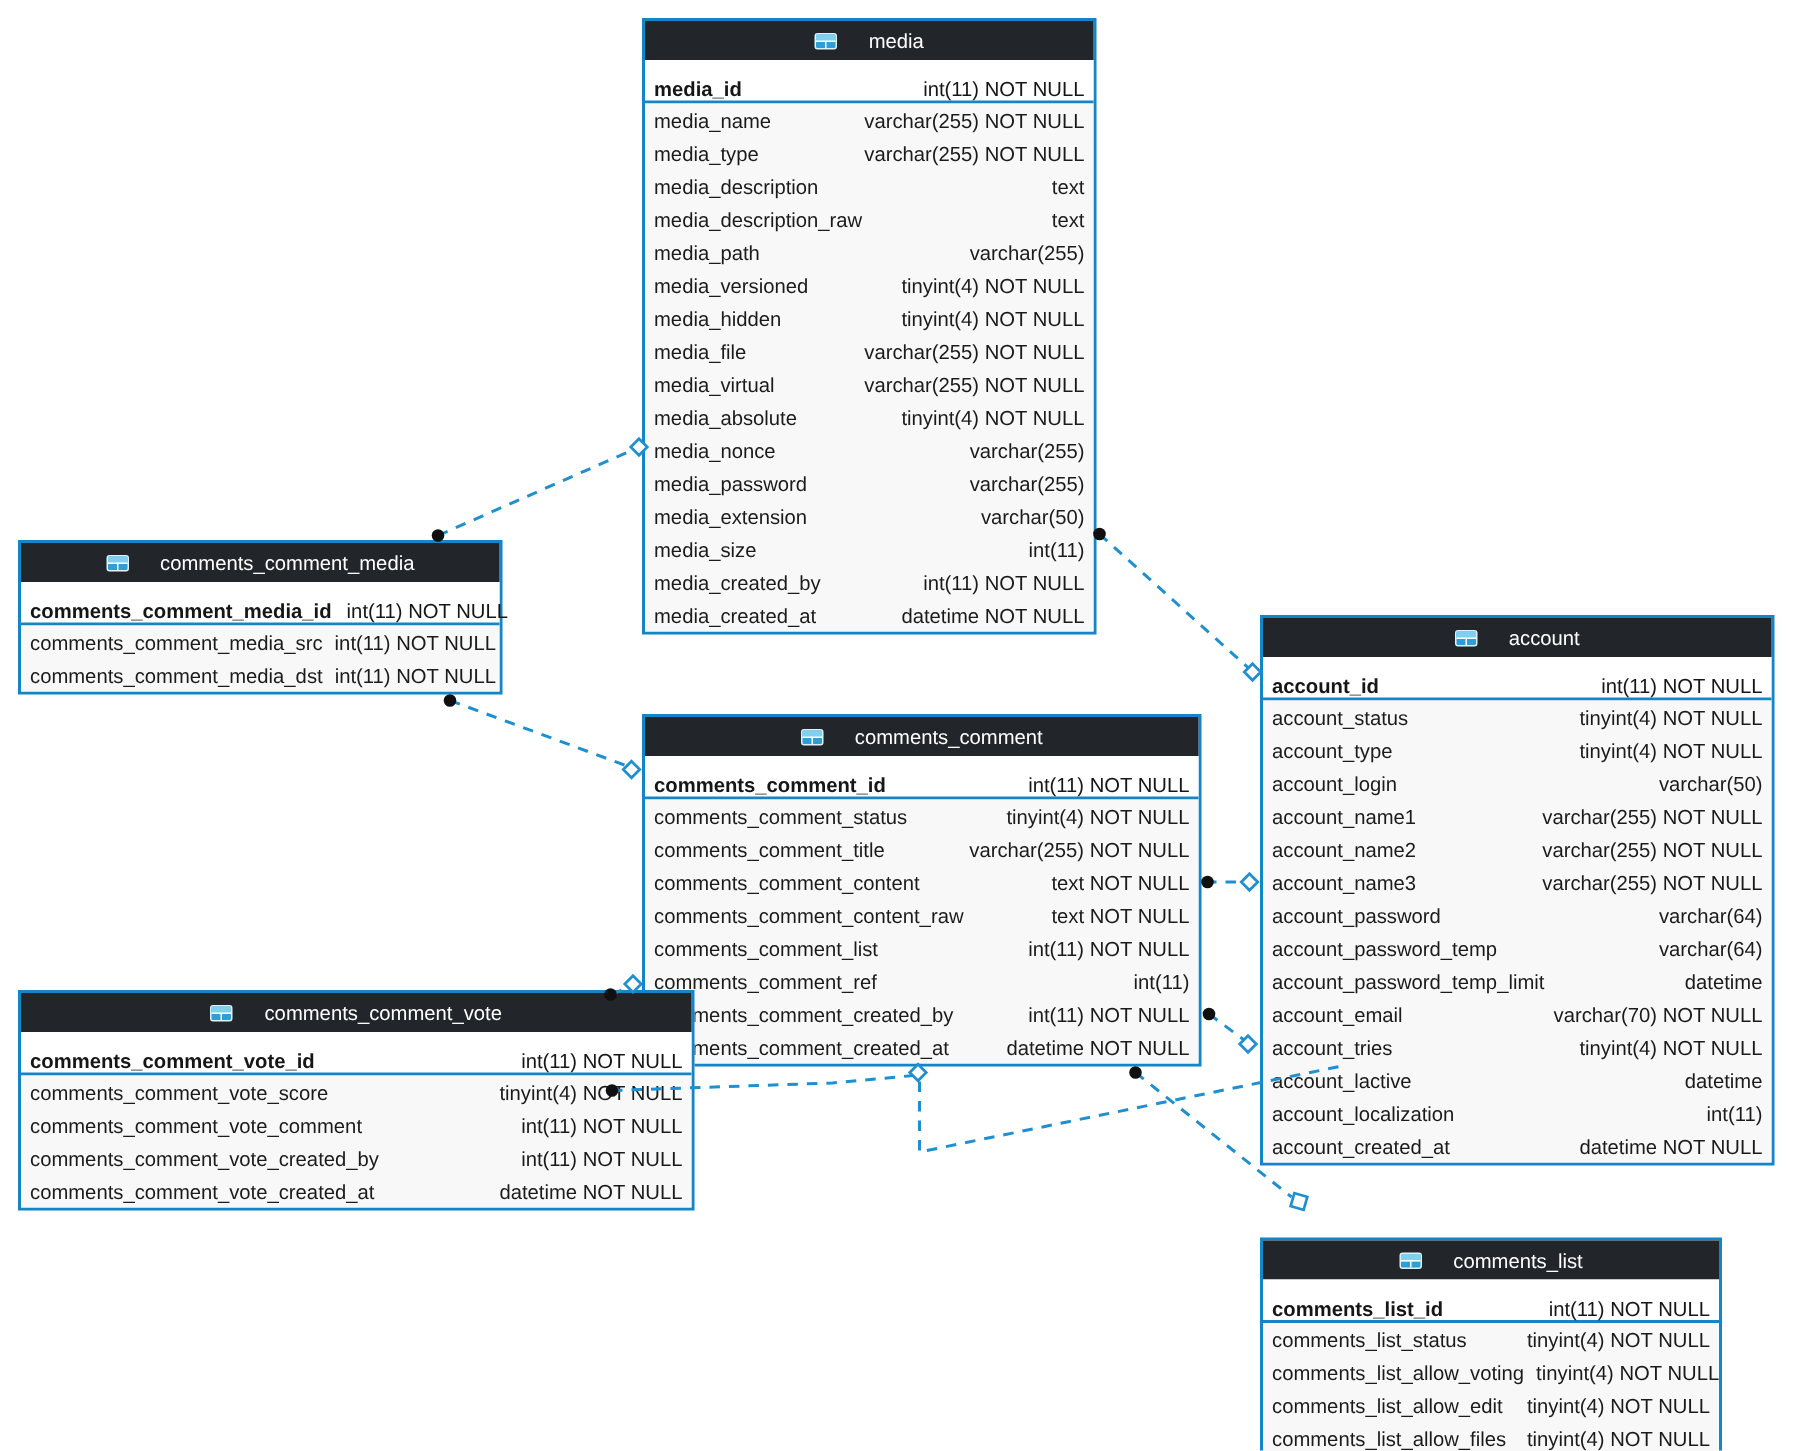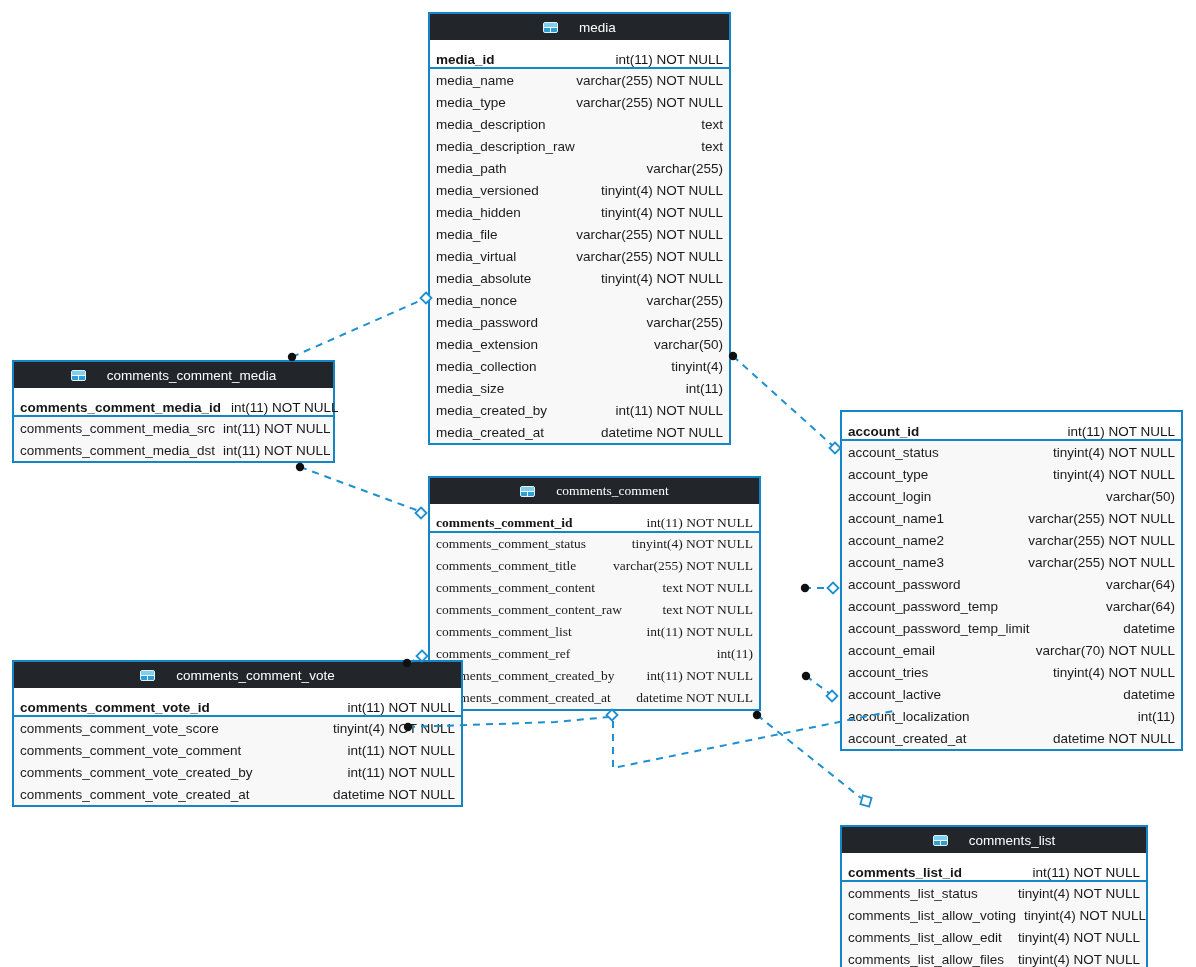--- a/index.html
+++ b/index.html
@@ -105,24 +105,20 @@
       </div>
       <div class="frow">
         <span>media_password</span>
         <span class="ftype">varchar(255)</span>
       </div>
       <div class="frow">
         <span>media_extension</span>
         <span class="ftype">varchar(50)</span>
       </div>
       <div class="frow">
-        <span>media_collection</span>
-        <span class="ftype">tinyint(4)</span>
-      </div>
-      <div class="frow">
         <span>media_size</span>
         <span class="ftype">int(11)</span>
       </div>
       <div class="frow">
         <span>media_created_by</span>
         <span class="ftype">int(11) NOT NULL</span>
       </div>
       <div class="frow">
         <span>media_created_at</span>
         <span class="ftype">datetime NOT NULL</span>
@@ -139,21 +135,21 @@
       </div>
       <div class="frow">
         <span>comments_comment_media_src</span>
         <span class="ftype">int(11) NOT NULL</span>
       </div>
       <div class="frow">
         <span>comments_comment_media_dst</span>
         <span class="ftype">int(11) NOT NULL</span>
       </div>
     </div>
-    <div class="tbl" style="left: 428px; top: 476px; width: 333px; font-family: Liberation Serif, serif;">
+    <div class="tbl" style="left: 428px; top: 476px; width: 373px;">
       <div class="tbl-header">
         <span class="tbl-icon"></span>
         <span>comments_comment</span>
       </div>
       <div class="pk-row">
         <span class="fname">comments_comment_id</span>
         <span class="ftype">int(11) NOT NULL</span>
       </div>
       <div class="frow">
         <span>comments_comment_status</span>
@@ -208,20 +204,24 @@
       <div class="frow">
         <span>comments_comment_vote_created_by</span>
         <span class="ftype">int(11) NOT NULL</span>
       </div>
       <div class="frow">
         <span>comments_comment_vote_created_at</span>
         <span class="ftype">datetime NOT NULL</span>
       </div>
     </div>
     <div class="tbl" style="left: 840px; top: 410px; width: 343px;">
+      <div class="tbl-header">
+        <span class="tbl-icon"></span>
+        <span>account</span>
+      </div>
       <div class="pk-row">
         <span class="fname">account_id</span>
         <span class="ftype">int(11) NOT NULL</span>
       </div>
       <div class="frow">
         <span>account_status</span>
         <span class="ftype">tinyint(4) NOT NULL</span>
       </div>
       <div class="frow">
         <span>account_type</span>

